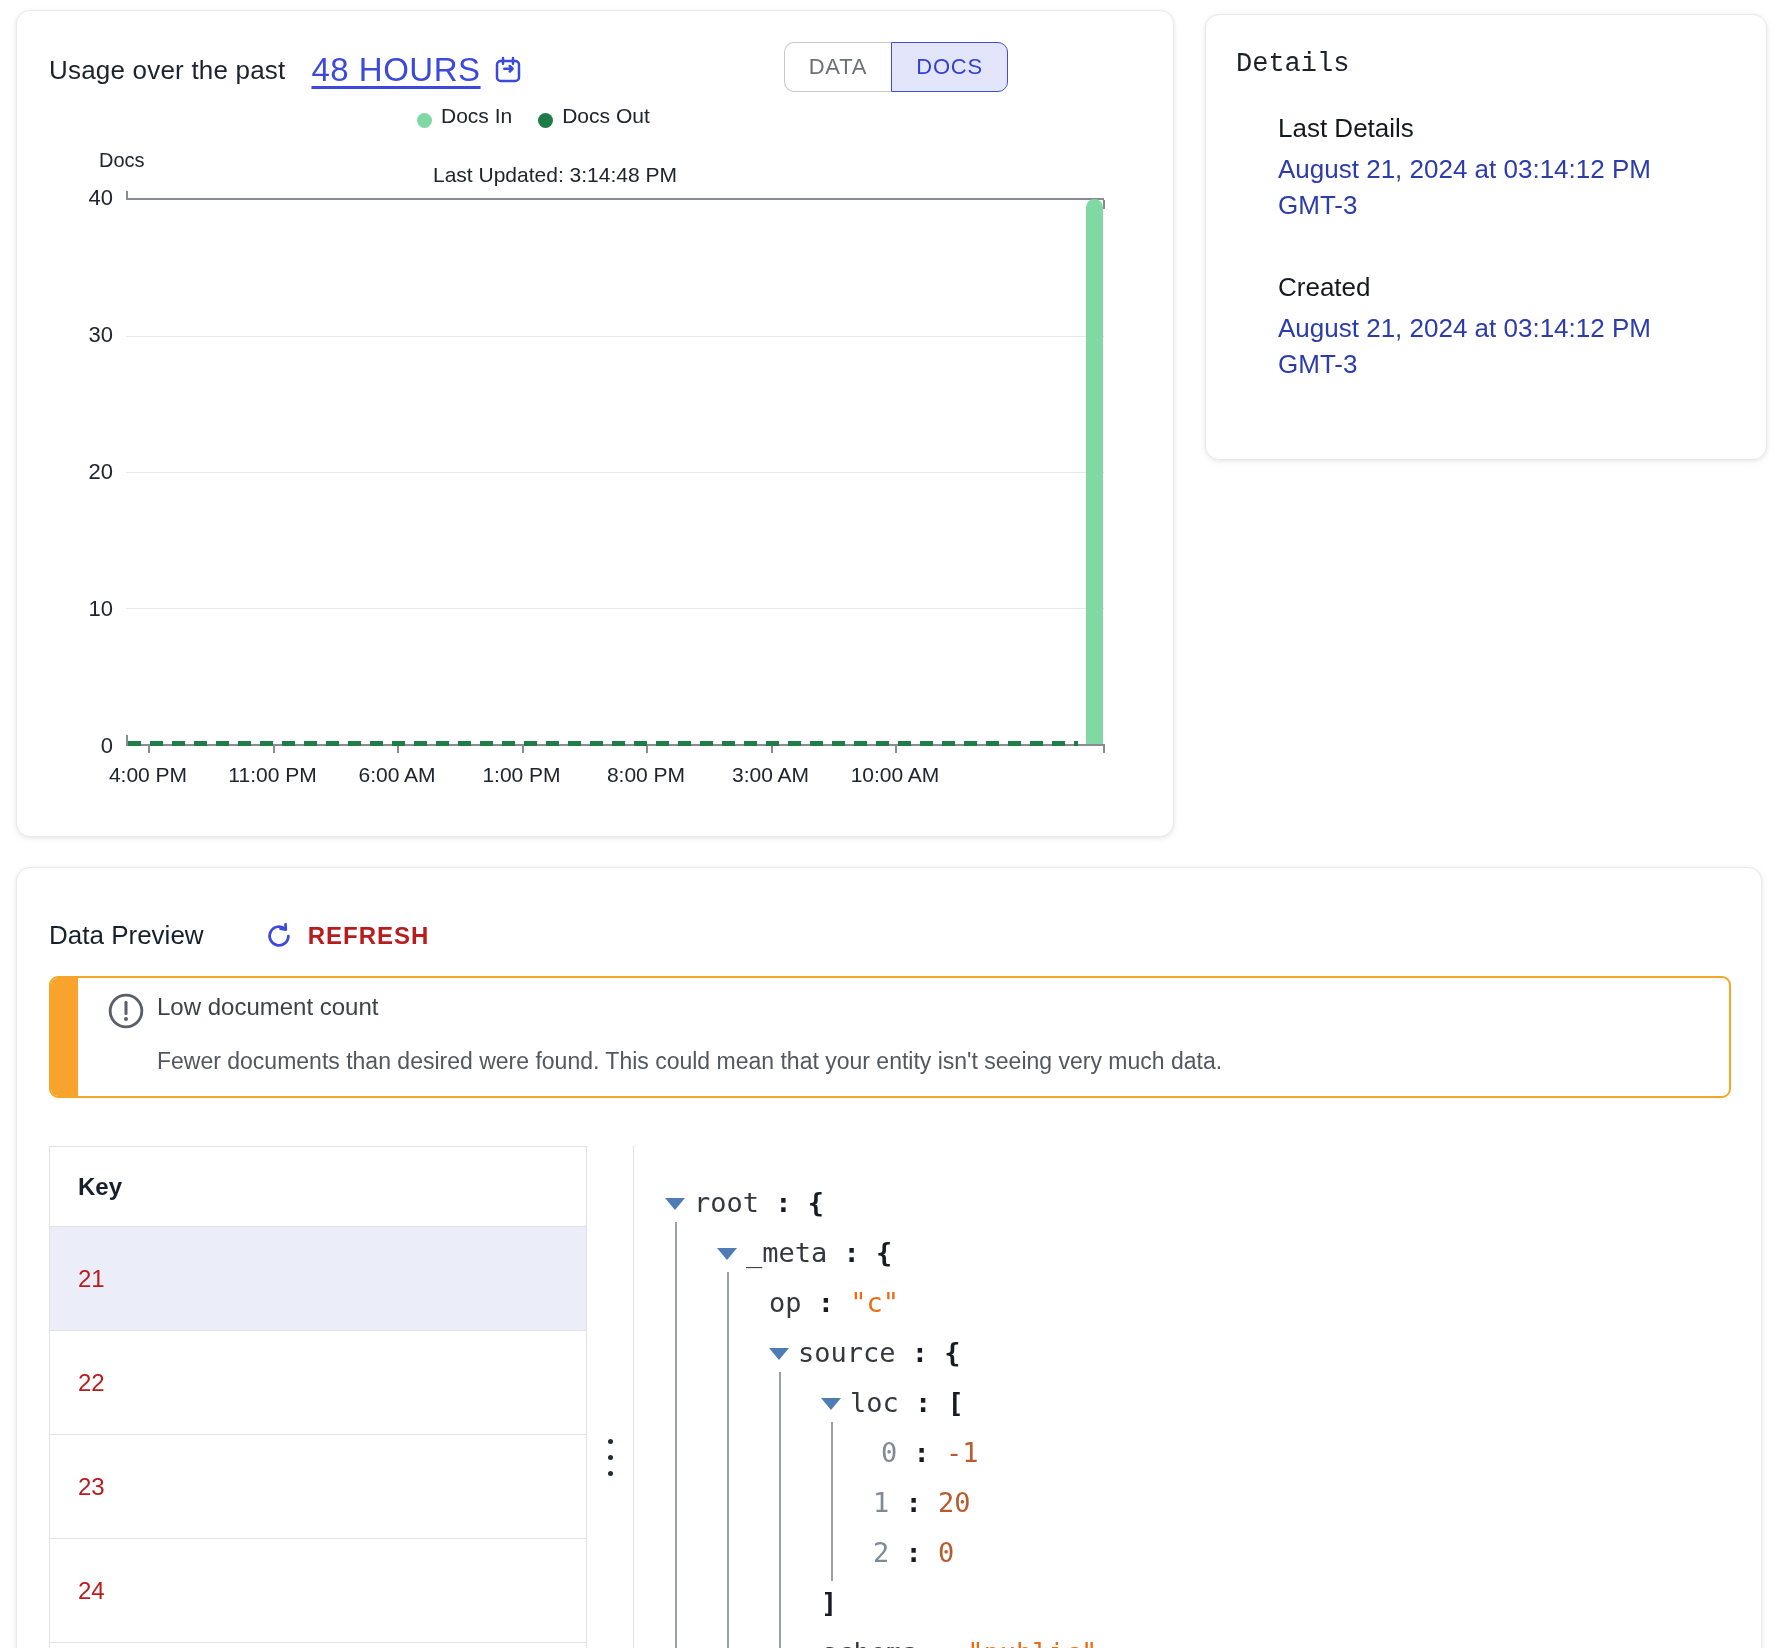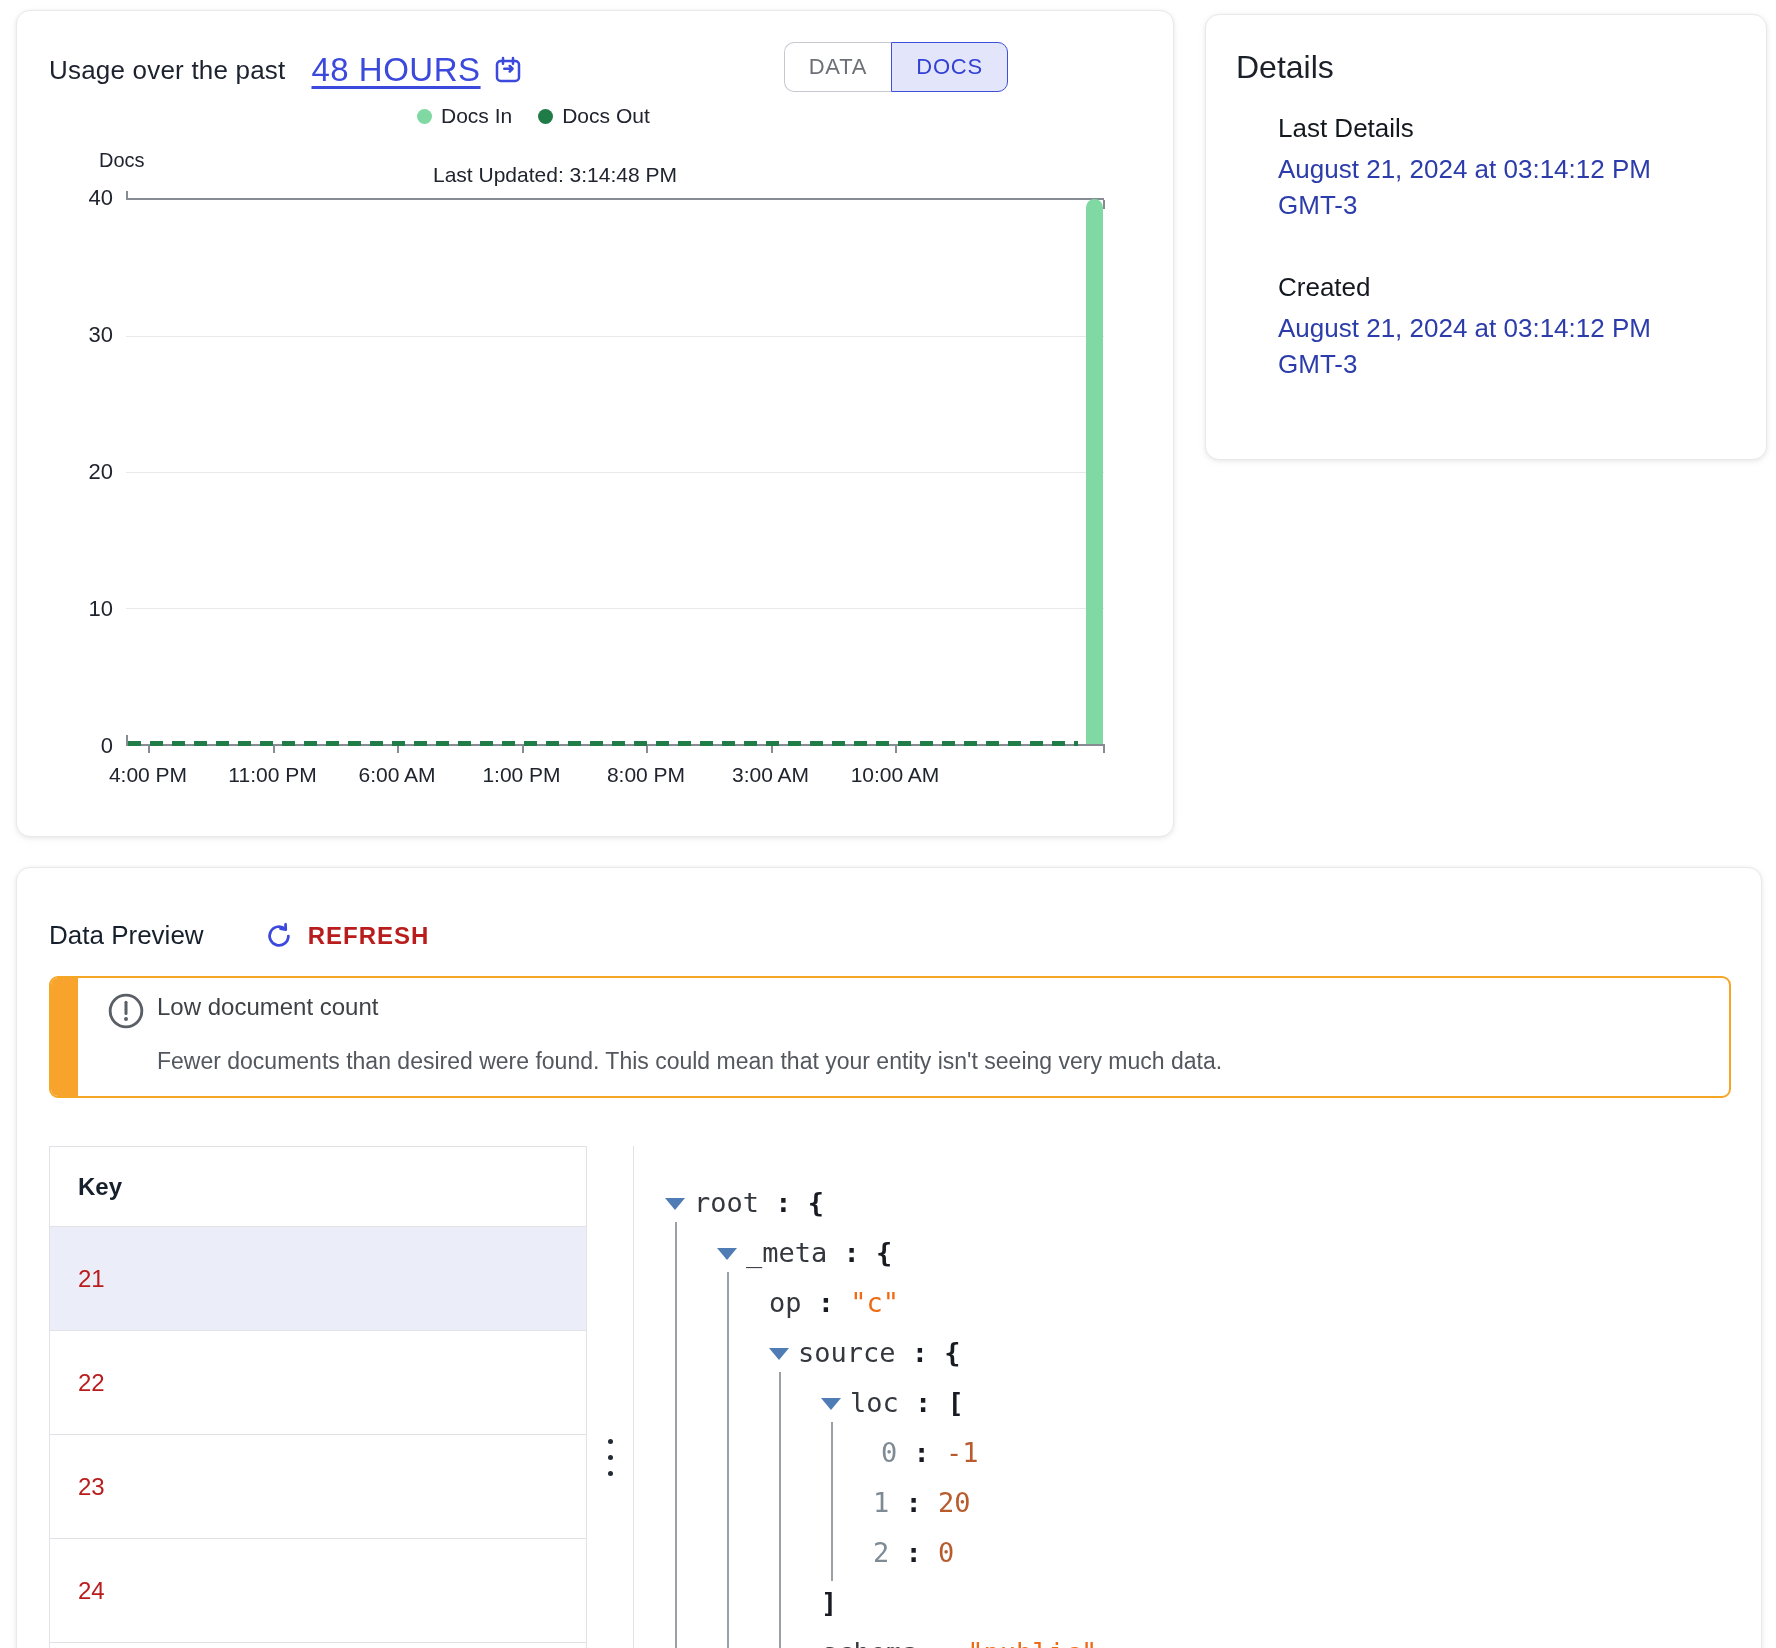--- a/index.html
+++ b/index.html
@@ -12,42 +12,42 @@
   #usage-title{font-size:26px;color:#1c222e;letter-spacing:.2px;}
   #range-link{margin-left:26px;font-size:33px;font-weight:500;color:#3b49dc;text-decoration:underline;
     text-underline-offset:5px;letter-spacing:.5px;cursor:pointer;display:flex;align-items:center;}
   #cal-icon{margin-left:12px;}
   #toggle-group{position:absolute;top:31px;right:165px;display:flex;height:50px;}
   .tg-btn{display:flex;align-items:center;justify-content:center;font-size:22px;font-weight:500;
     letter-spacing:.8px;padding:0 24px;cursor:pointer;box-sizing:border-box;}
   #tg-data{border:1px solid #c7c9d1;border-right:none;border-radius:10px 0 0 10px;color:#6d7077;background:#fff;}
   #tg-docs{border:1.5px solid #3f4fd8;border-radius:0 10px 10px 0;color:#3240d4;background:#e3e6fa;}
   #legend{position:absolute;left:400px;top:93px;display:flex;gap:26px;}
-  .legend-item{display:flex;align-items:center;gap:9px;font-size:21px;color:#20242e;cursor:pointer;}
+  .legend-item{display:flex;align-items:flex-end;gap:9px;font-size:21px;color:#20242e;cursor:pointer;}
   .legend-dot{width:15px;height:15px;border-radius:50%;}
   #chart-title{position:absolute;left:416px;top:152px;font-size:21px;color:#20242e;}
   #y-axis-name{position:absolute;left:82px;top:138px;font-size:20px;color:#20242e;}
   #plot{position:absolute;left:109px;top:187px;width:978px;height:548px;
     border-top:2px solid #878b93;border-bottom:2px solid #878b93;box-sizing:border-box;}
   .gridline{position:absolute;left:0;width:100%;height:1px;background:#e9e9ec;}
   .stub{position:absolute;width:2px;height:9px;background:#878b93;}
   #stub-tl{left:0;top:-9px;} #stub-tr{right:-1px;top:0px;} #stub-bl{left:0;bottom:0px;} #stub-br{right:-1px;bottom:-9px;}
   #docs-out-line{position:absolute;left:2px;bottom:-2px;height:5px;width:950px;
     background:repeating-linear-gradient(90deg,#217d48 0 13px,transparent 13px 22px);}
   #docs-in-bar{position:absolute;left:960px;bottom:0;width:17px;height:545px;background:#80d8a2;
     border-radius:9px 9px 0 0;}
   #y-labels{position:absolute;left:30px;top:187px;width:66px;height:548px;}
   .y-label{position:absolute;right:0;transform:translateY(-50%);font-size:22px;color:#20242e;}
   #x-labels{position:absolute;left:109px;top:752px;width:978px;height:30px;}
   .x-label{position:absolute;transform:translateX(-50%);font-size:21px;color:#20242e;white-space:nowrap;}
   #x-ticks{position:absolute;left:109px;top:735px;width:978px;height:8px;}
   .x-tick{position:absolute;width:2px;height:7px;background:#878b93;}
   
   #details-card{left:1205px;top:14px;width:560px;height:444px;}
-  #details-title{position:absolute;left:30px;top:34px;font-size:32px;color:#1b2029;}
+  #details-title{position:absolute;left:30px;top:34px;font-size:27px;color:#1b2029;font-family:Liberation Mono, monospace;}
   #details-fields{position:absolute;left:72px;top:98px;display:flex;flex-direction:column;gap:48px;}
   .detail-label{font-size:26px;color:#14181f;margin-bottom:8px;}
   .detail-value{font-size:26px;color:#2c3caa;line-height:1.38;max-width:380px;}
   
   #preview-card{left:16px;top:867px;width:1744px;height:900px;}
   #preview-title-row{position:absolute;left:32px;top:52px;display:flex;align-items:center;}
   #preview-title{font-size:26px;color:#16202c;}
   #refresh-btn{margin-left:60px;display:flex;align-items:center;gap:14px;color:#3b49dc;cursor:pointer;}
   #refresh-label{font-size:24px;font-weight:700;letter-spacing:1px;color:#b91c1c;text-align:right;}
   #warning-box{position:absolute;left:32px;top:108px;width:1682px;height:122px;border:2px solid #f6a625;

